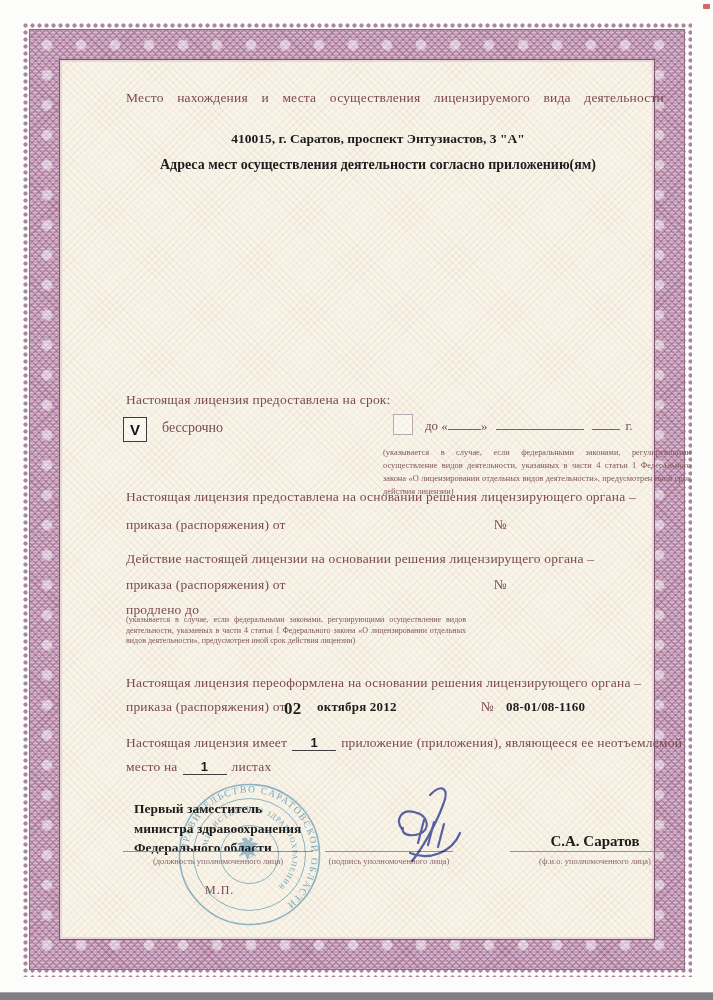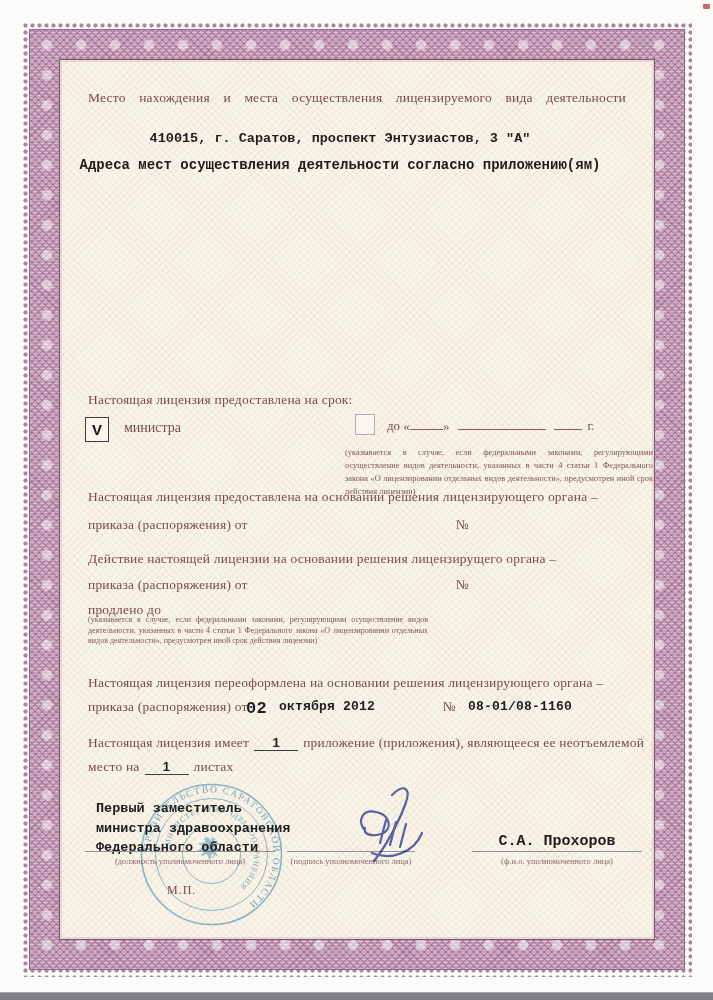--- a/index.html
+++ b/index.html
@@ -30,25 +30,25 @@
     background-image:
       repeating-linear-gradient(45deg, rgba(205,170,155,.14) 0 1px, rgba(0,0,0,0) 1px 5px),
       repeating-linear-gradient(-45deg, rgba(205,170,155,.14) 0 1px, rgba(0,0,0,0) 1px 5px);
     border:1.6px solid #7c5472;
     box-shadow:inset 0 0 0 2px rgba(214,183,205,.45);
   }
   .photo-strip{position:absolute;left:0;right:0;bottom:0;height:7px;background:#7f7f84;border-top:1px solid #a9a9ad;}
   .corner-mark{position:absolute;right:3px;top:4px;width:7px;height:5px;background:#c03a2e;opacity:.75;border-radius:1px;}
 
   
-  .content{position:absolute;inset:0;color:#7a4a50;}
+  .content{position:absolute;inset:0;color:#7a4a50;margin-left:38px;}
   .abs{position:absolute;}
   .line{font-size:13.5px;letter-spacing:.2px;white-space:nowrap;}
   .small{font-size:8.4px;line-height:13px;text-align:justify;color:#81555b;}
-  .fill{font-family:Liberation Mono, monospace;font-weight:bold;color:#1d1d1d;}
+  .fill{font-family:Liberation Serif, serif;font-weight:bold;color:#1d1d1d;}
 
   .title{left:88px;top:90px;width:538px;font-size:13.5px;text-align:justify;text-align-last:justify;letter-spacing:.2px;word-spacing:2px;color:#7a4a50;}
   .subtitle{left:76px;top:108px;width:566px;font-size:8.8px;line-height:11.5px;text-align:justify;color:#81555b;}
   .address{left:60px;top:131px;width:560px;text-align:center;font-size:13.5px;}
   .addresses-note{left:60px;top:157px;width:560px;text-align:center;font-size:14px;}
 
   .term-label{left:88px;top:392px;}
   .cb{box-sizing:border-box;background:rgba(255,255,255,.4);}
   .cb1{left:85px;top:417px;width:24px;height:25px;border:1.6px solid #3c3c3c;text-align:center;
        font-family:"Liberation Sans",sans-serif;font-weight:bold;font-size:15px;color:#111;line-height:23px;}
@@ -107,21 +107,21 @@
   </div>
 
   <div class="content">
 
     <div class="abs title">Место нахождения и места осуществления лицензируемого вида деятельности</div>
     <div class="abs address fill">410015, г. Саратов, проспект Энтузиастов, 3 "А"</div>
     <div class="abs addresses-note fill">Адреса мест осуществления деятельности согласно приложению(ям)</div>
 
     <div class="abs line term-label">Настоящая лицензия предоставлена на срок:</div>
     <div class="abs cb cb1">V</div>
-    <div class="abs perpetual">министра</div>
+    <div class="abs perpetual">бессрочно</div>
     <div class="abs cb cb2"></div>
     <div class="abs until">
       <span>до «</span><span class="blank b1"></span><span>»</span><span class="blank b2"></span><span class="blank b3"></span><span>г.</span>
     </div>
     <div class="abs small note-right">(указывается в случае, если федеральными законами, регулирующими осуществление видов деятельности, указанных в части 4 статьи 1 Федерального закона «О лицензировании отдельных видов деятельности», предусмотрен иной срок действия лицензии)</div>
 
     <div class="abs line l-granted1">Настоящая лицензия предоставлена на основании решения лицензирующего органа –</div>
     <div class="abs line l-granted2">
       <span>приказа (распоряжения)  от</span>
       <span class="num-sign">№</span>
@@ -155,21 +155,21 @@
       <div>Первый заместитель</div>
       <div>министра здравоохранения</div>
       <div>Федерального области</div>
     </div>
     <div class="sig-rule rule-left"></div>
     <div class="sig-rule rule-mid"></div>
     <div class="sig-rule rule-right"></div>
     <div class="caption cap-left">(должность уполномоченного лица)</div>
     <div class="caption cap-mid">(подпись уполномоченного лица)</div>
     <div class="caption cap-right">(ф.и.о. уполномоченного лица)</div>
-    <div class="abs name fill">С.А. Прохоров</div>
+    <div class="abs name fill">С.А. Саратов</div>
     <div class="abs seal-mark">М.П.</div>
 
     <svg class="stamp" viewBox="0 0 147 147">
       <g fill="none" stroke="#6ea9cd" opacity="0.85">
         <circle cx="73.5" cy="73.5" r="70" stroke-width="1.6"></circle>
         <circle cx="73.5" cy="73.5" r="56" stroke-width="1"></circle>
         <circle cx="73.5" cy="73.5" r="29" stroke-width="1"></circle>
       </g>
       <defs>
         <path id="stamp-outer-path" d="M73.5,73.5 m-62,0 a62,62 0 1,1 124,0 a62,62 0 1,1 -124,0"></path>

